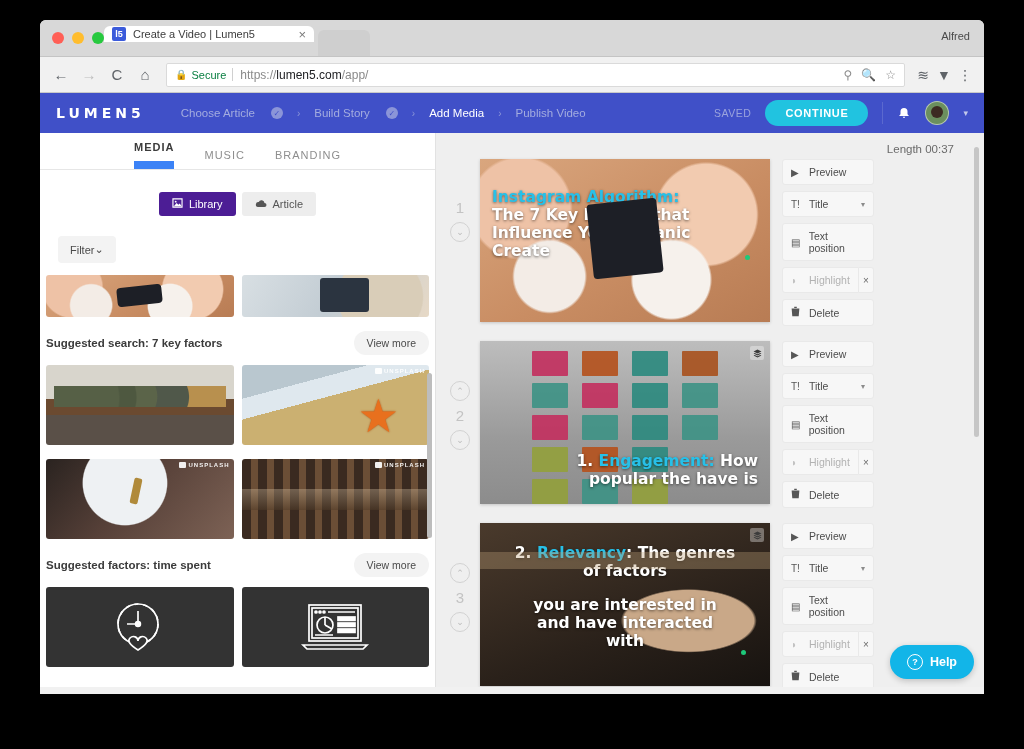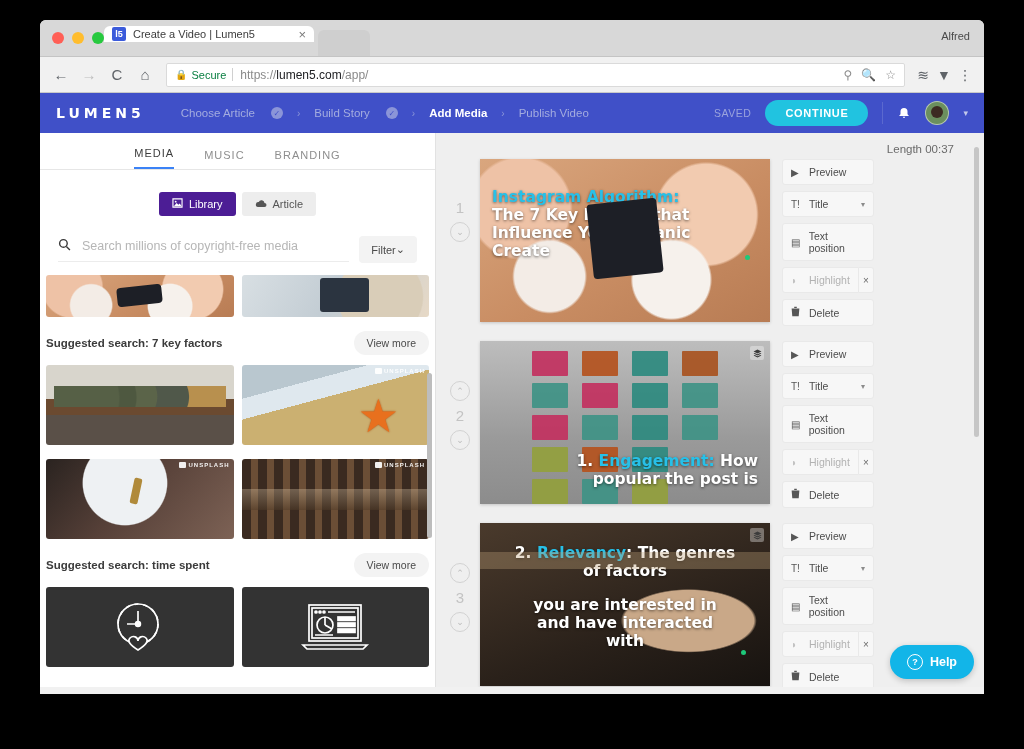--- a/index.html
+++ b/index.html
@@ -77,21 +77,21 @@
   }
   .logo{
     font-size:14px;letter-spacing:4px;font-weight:bold;color:#fff;
     font-family:"DejaVu Sans", sans-serif;
   }
   .steps{display:flex;align-items:center;margin-left:36px;gap:0;}
   .step{
     font-size:11.5px;color:#a3acdf;display:flex;align-items:center;gap:16px;
     white-space:nowrap;
   }
-  .step.active{color:#fff;font-weight:bold;}
+  .step.active{color:#fff;font-weight:normal;}
   .check{
     width:12px;height:12px;border-radius:50%;background:#8b95d8;color:#4050c8;
     font-size:8px;display:flex;align-items:center;justify-content:center;
   }
   .chev{color:#8b95d8;font-size:10px;margin:0 14px;}
   .appbar-right{margin-left:auto;display:flex;align-items:center;gap:14px;}
   .saved{font-size:10.5px;color:#9aa3dd;letter-spacing:.5px;}
   .continue{
     background:#21c3e0;color:#fff;border:none;border-radius:14px;
     font-size:11px;font-weight:bold;letter-spacing:.7px;padding:7px 20px;
@@ -120,21 +120,21 @@
     border-right:1px solid #e2e2e2;position:relative;
   }
   .tabs{
     height:36px;display:flex;align-items:flex-end;justify-content:center;
     gap:30px;border-bottom:1px solid #e6e6e6;
   }
   .mtab{
     font-size:11px;color:#8e8e8e;letter-spacing:1px;padding-bottom:8px;
     cursor:pointer;
   }
-  .mtab.active{color:#3c3c3c;border-bottom:2px solid #3b82f6;font-weight:normal;}
+  .mtab.active{color:#3c3c3c;border-bottom:8px solid #3b82f6;font-weight:bold;}
   .segwrap{display:flex;justify-content:center;gap:6px;margin-top:22px;}
   .seg{
     font-size:11px;padding:6px 13px;border-radius:3px;display:flex;
     align-items:center;gap:6px;cursor:pointer;
   }
   .seg.on{background:#4c1d95;color:#fff;}
   .seg.off{background:#ededed;color:#555;}
   .searchrow{
     display:flex;align-items:center;padding:0 18px;margin-top:20px;gap:10px;
   }
@@ -441,29 +441,20 @@
           <span>
             <svg width="12" height="9" viewBox="0 0 24 18" fill="#555">
               <path d="M19 8a6 6 0 0 0-11.5-2A5 5 0 0 0 6 16h13a4 4 0 0 0 0-8z"></path>
             </svg>
           </span>
           <span>Article</span>
         </div>
       </div>
 
       <div class="searchrow">
-        <div class="searchfield">
-          <span class="mag">
-            <svg width="13" height="13" viewBox="0 0 24 24" fill="none" stroke="#3a3a3a" stroke-width="2.6">
-              <circle cx="10" cy="10" r="7"></circle>
-                <line x1="15.5" y1="15.5" x2="22" y2="22"></line>
-            </svg>
-          </span>
-          <input class="searchinput" placeholder="Search millions of copyright-free media" style="">
-        </div>
         <div class="filterbtn">
           <span>Filter</span>
           <span>⌄</span>
         </div>
       </div>
 
       <div class="medialist">
 
         <div class="grid">
           <div class="thumb clip-top ph-food"></div>
@@ -492,21 +483,21 @@
           </div>
           <div class="thumb ph-piano">
             <span class="unsplash">
                 <span class="cam"></span>
                 <span>UNSPLASH</span>
               </span>
           </div>
         </div>
 
         <div class="sugrow">
-          <div class="sugtitle">Suggested search: time spent</div>
+          <div class="sugtitle">Suggested factors: time spent</div>
           <div class="viewmore">View more</div>
         </div>
         <div class="grid">
           <div class="thumb ph-dark">
             <svg class="ico-svg" width="64" height="58" viewBox="0 0 64 58" fill="none" stroke="#fff" stroke-width="1.7">
               <circle cx="30" cy="26" r="20" stroke-dasharray="4 5"></circle>
               <circle cx="30" cy="26" r="20"></circle>
               <circle cx="30" cy="26" r="2.4" fill="#fff"></circle>
               <line x1="30" y1="26" x2="30" y2="13"></line>
               <line x1="30" y1="26" x2="19" y2="26"></line>
@@ -615,21 +606,21 @@
             <div class="note" style="background:#93a03d"></div>
             <div class="note" style="background:transparent"></div>
           </div>
           <div class="layers-ico">
             <svg width="9" height="9" viewBox="0 0 16 16" fill="#3c3c3c">
               <path d="M8 1l7 3.5L8 8 1 4.5 8 1zM1 8l7 3.5L15 8l-2-1-5 2.5L3 7 1 8zM1 11.5L8 15l7-3.5-2-1-5 2.5-5-2.5-2 1z"></path>
             </svg>
           </div>
           <div class="capt" style="top:112px;text-align:right;">
             <div><span>1. </span><span class="accent">Engagement:</span><span> How</span></div>
-            <div>popular the post is</div>
+            <div>popular the have is</div>
           </div>
         </div>
         <div class="actions">
           <div class="act">
             <span class="ai">▶</span>
             <span>Preview</span>
           </div>
           <div class="act">
             <span class="ai">T!</span>
             <span>Title</span>

